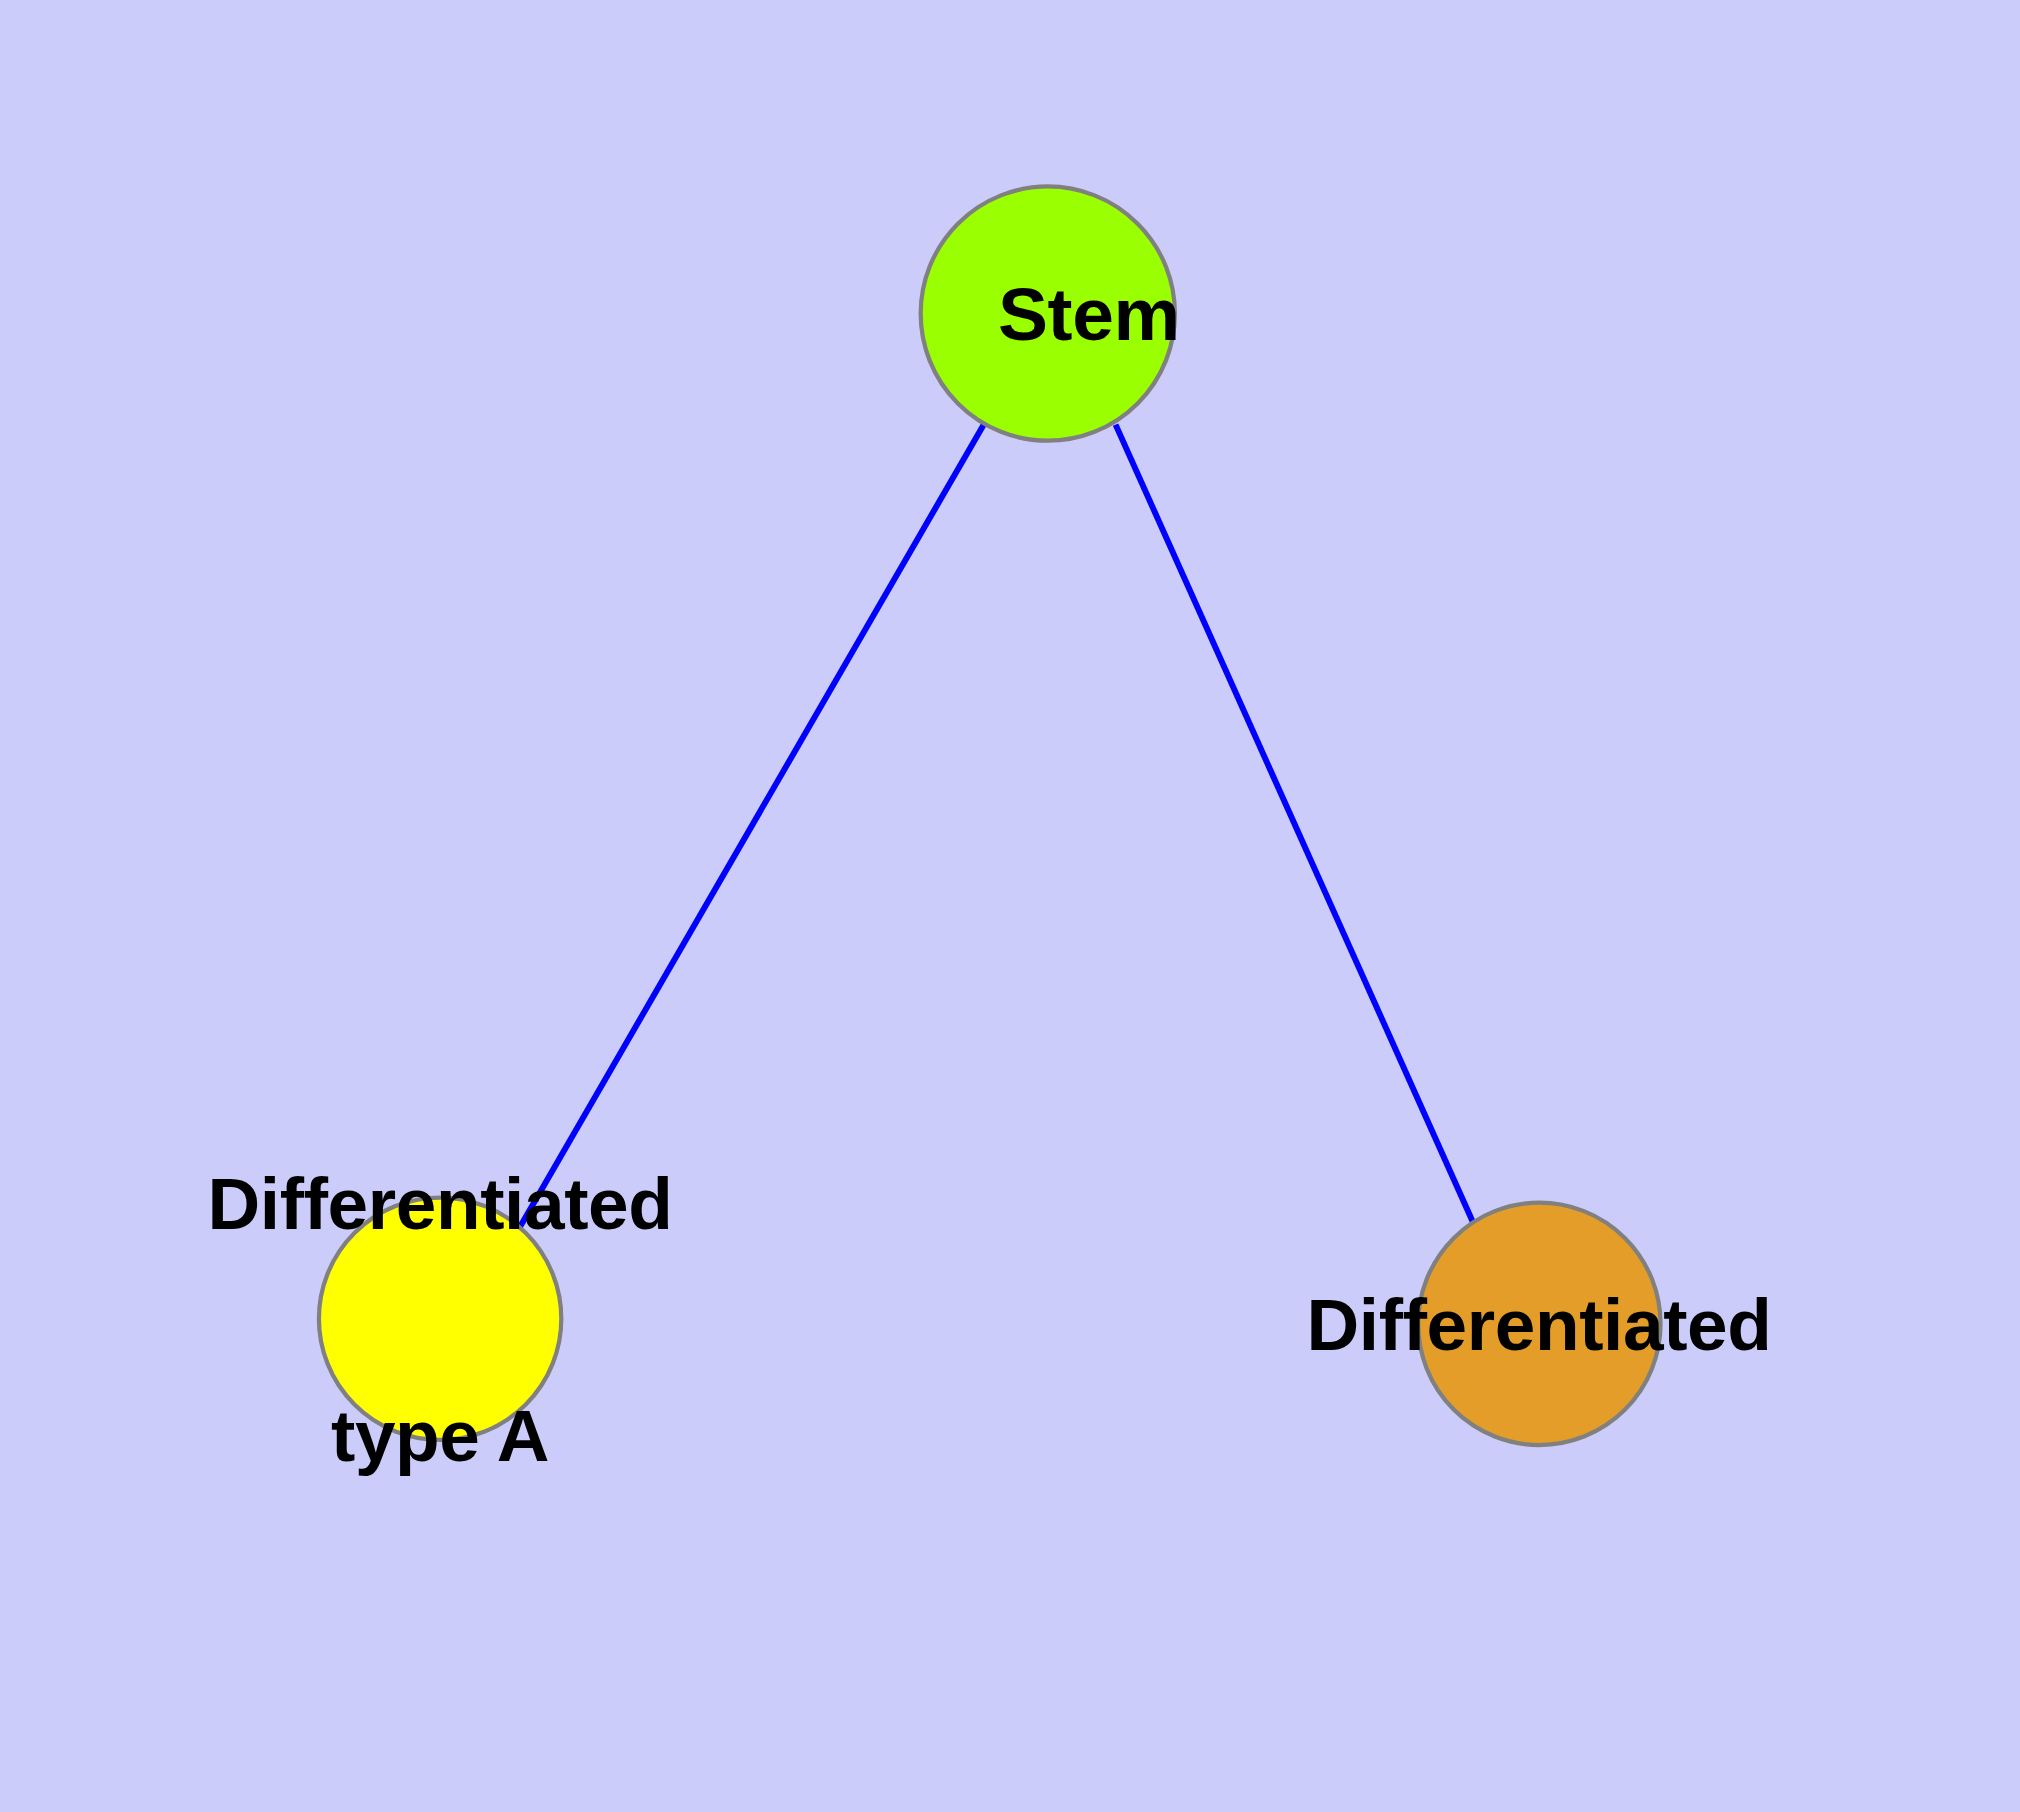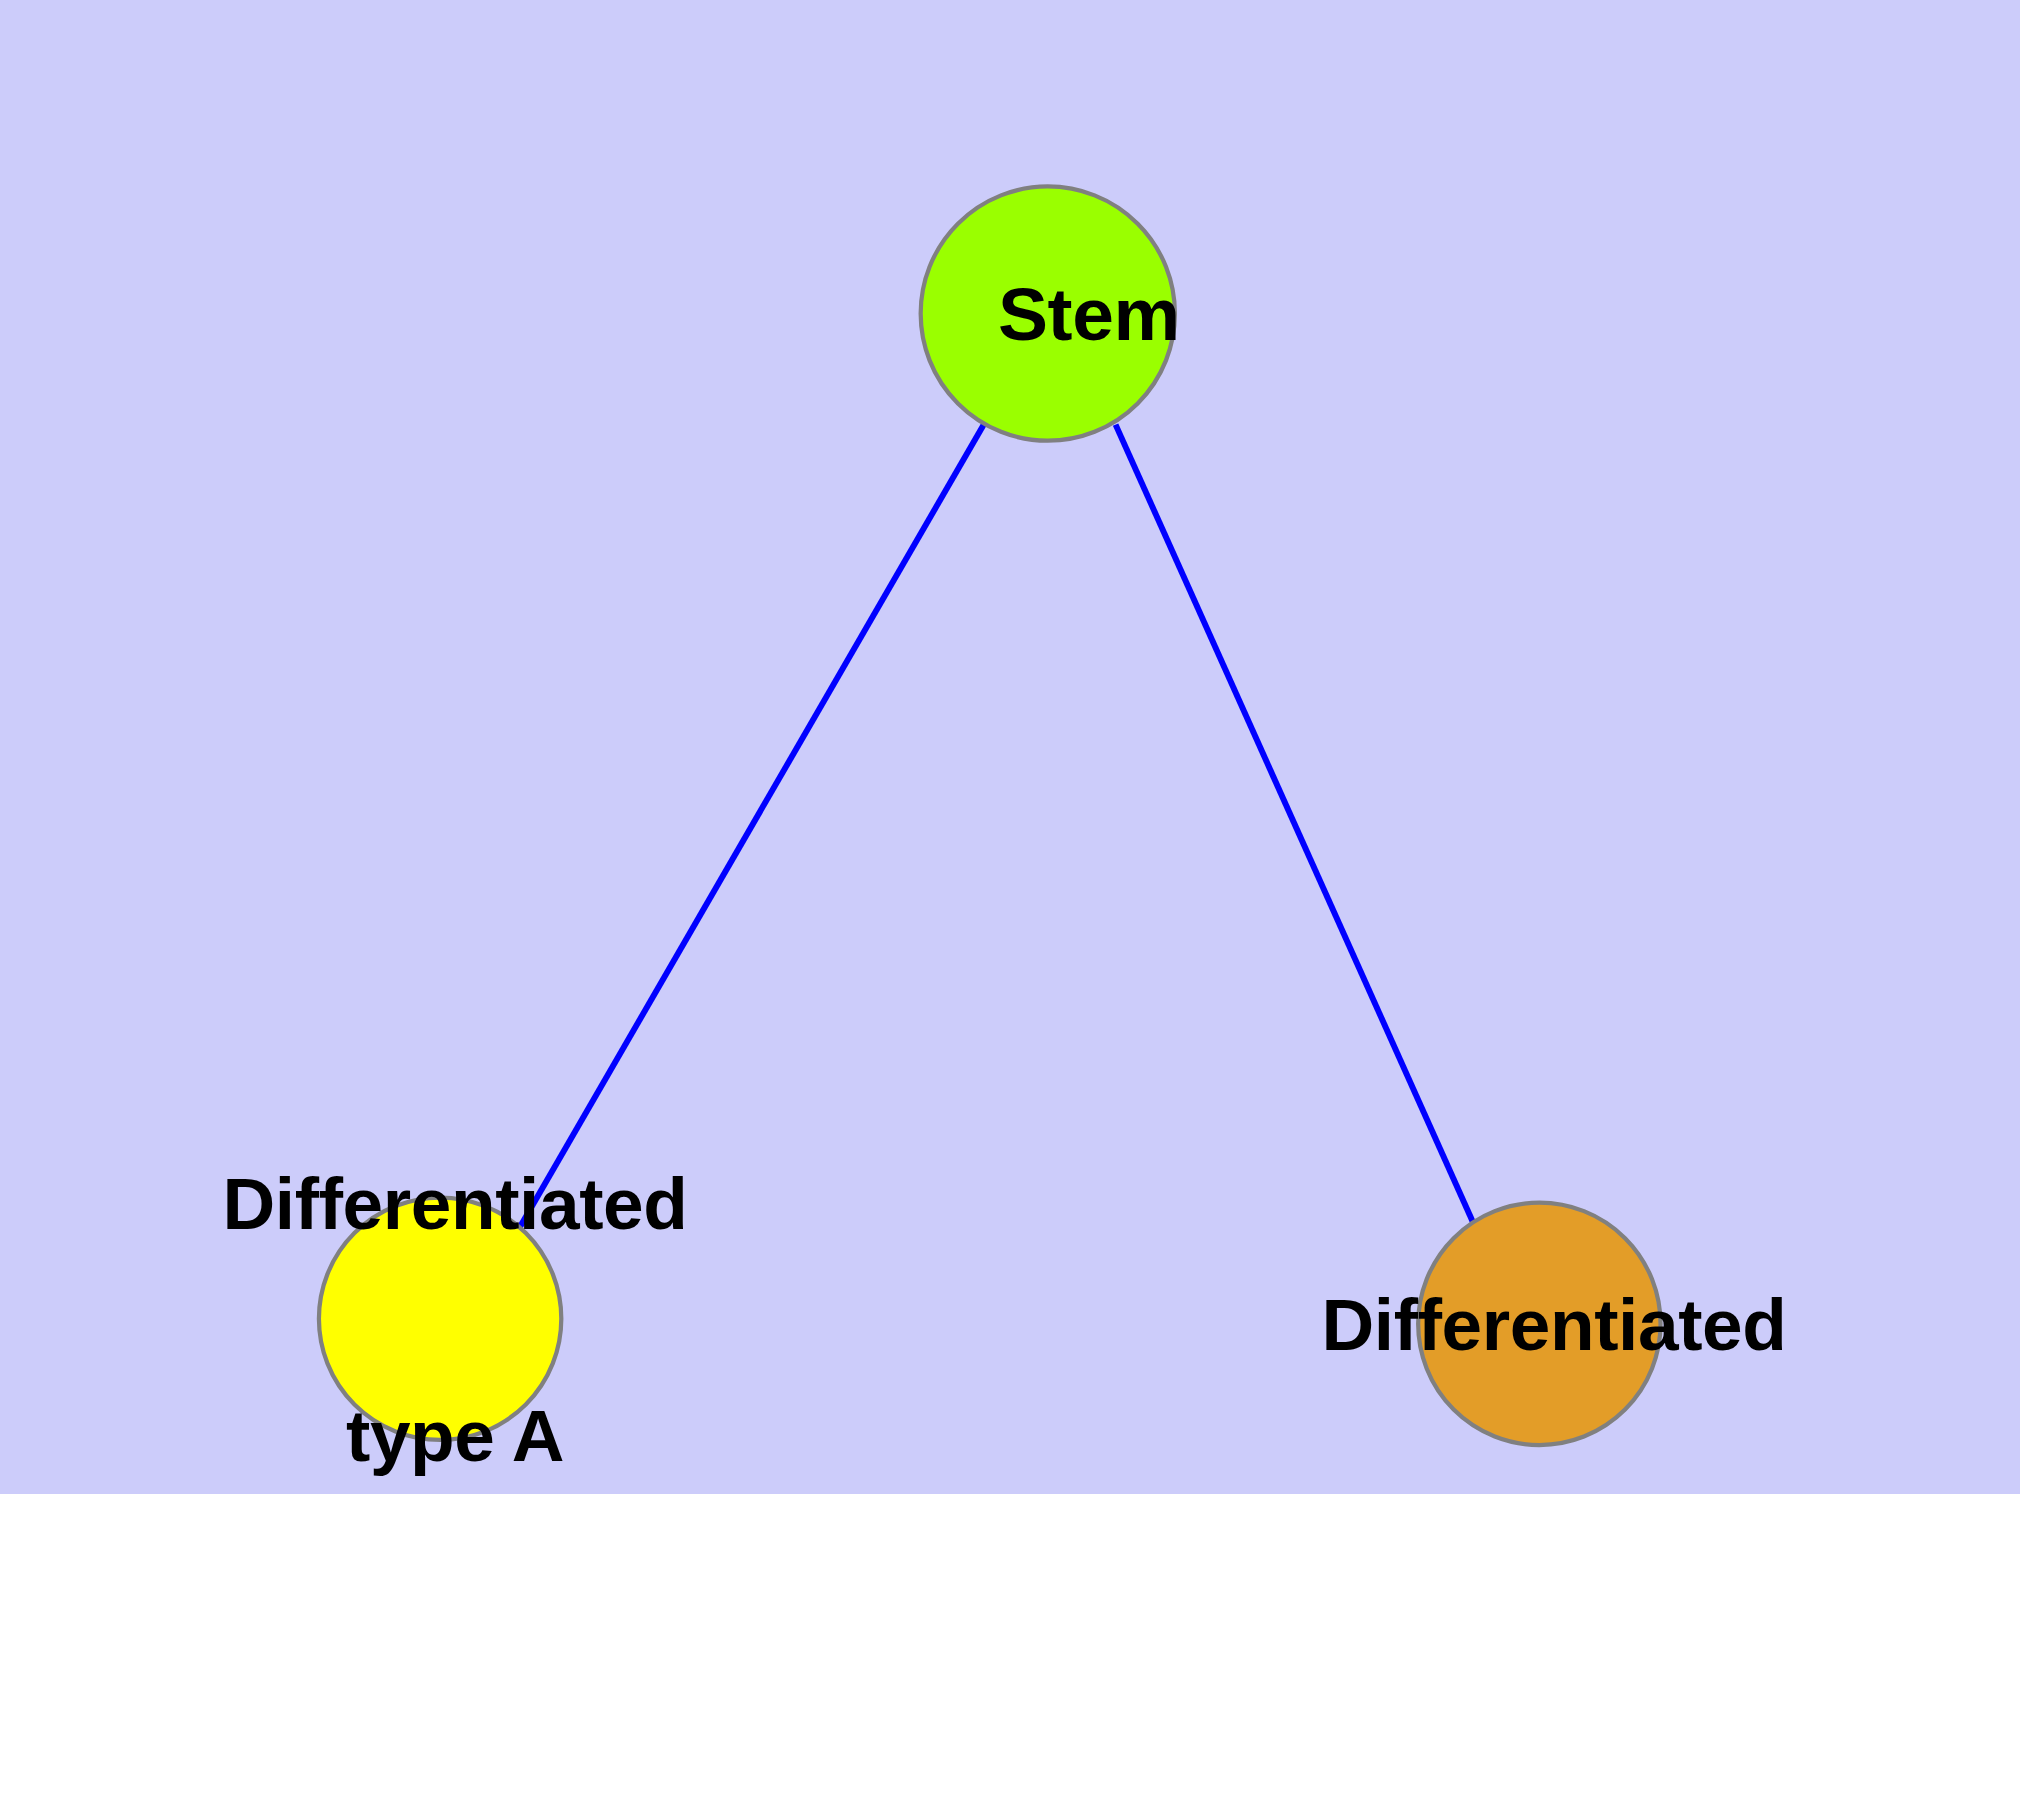--- a/index.html
+++ b/index.html
@@ -8,21 +8,21 @@
   }
   body {
     width: 2021px;
     height: 1812px;
     overflow: hidden;
     font-family: "Liberation Sans", sans-serif;
   }
   #graph-canvas {
     position: relative;
     width: 2021px;
-    height: 1494px;
+    height: 1812px;
     background: #ccccfa;
   }
   #graph-svg {
     position: absolute;
     left: 0;
     top: 0;
     width: 2021px;
     height: 1812px;
     display: block;
   }
@@ -32,21 +32,21 @@
     text-align: center;
     color: #000000;
     font-family: "Liberation Sans", sans-serif;
     font-weight: bold;
     line-height: 1.06;
     white-space: pre;
     pointer-events: none;
     letter-spacing: -0.4px;
   }
   .label-root { font-size: 75px; }
-  .label-leaf { font-size: 73px; margin-left: 15px; }
+  .label-leaf { font-size: 73px; }
 </style>
 </head>
 <body>
 
 <div id="graph-canvas" style="background: rgb(204, 204, 250);">
 
   <svg id="graph-svg" viewBox="0 0 2384 2138">
     <g>
       <line x1="1161" y1="500" x2="613" y2="1448" stroke="#0000ff" stroke-width="7" stroke-linecap="butt"></line>
       <line x1="1316" y1="501" x2="1739" y2="1445" stroke="#0000ff" stroke-width="7" stroke-linecap="butt"></line>

